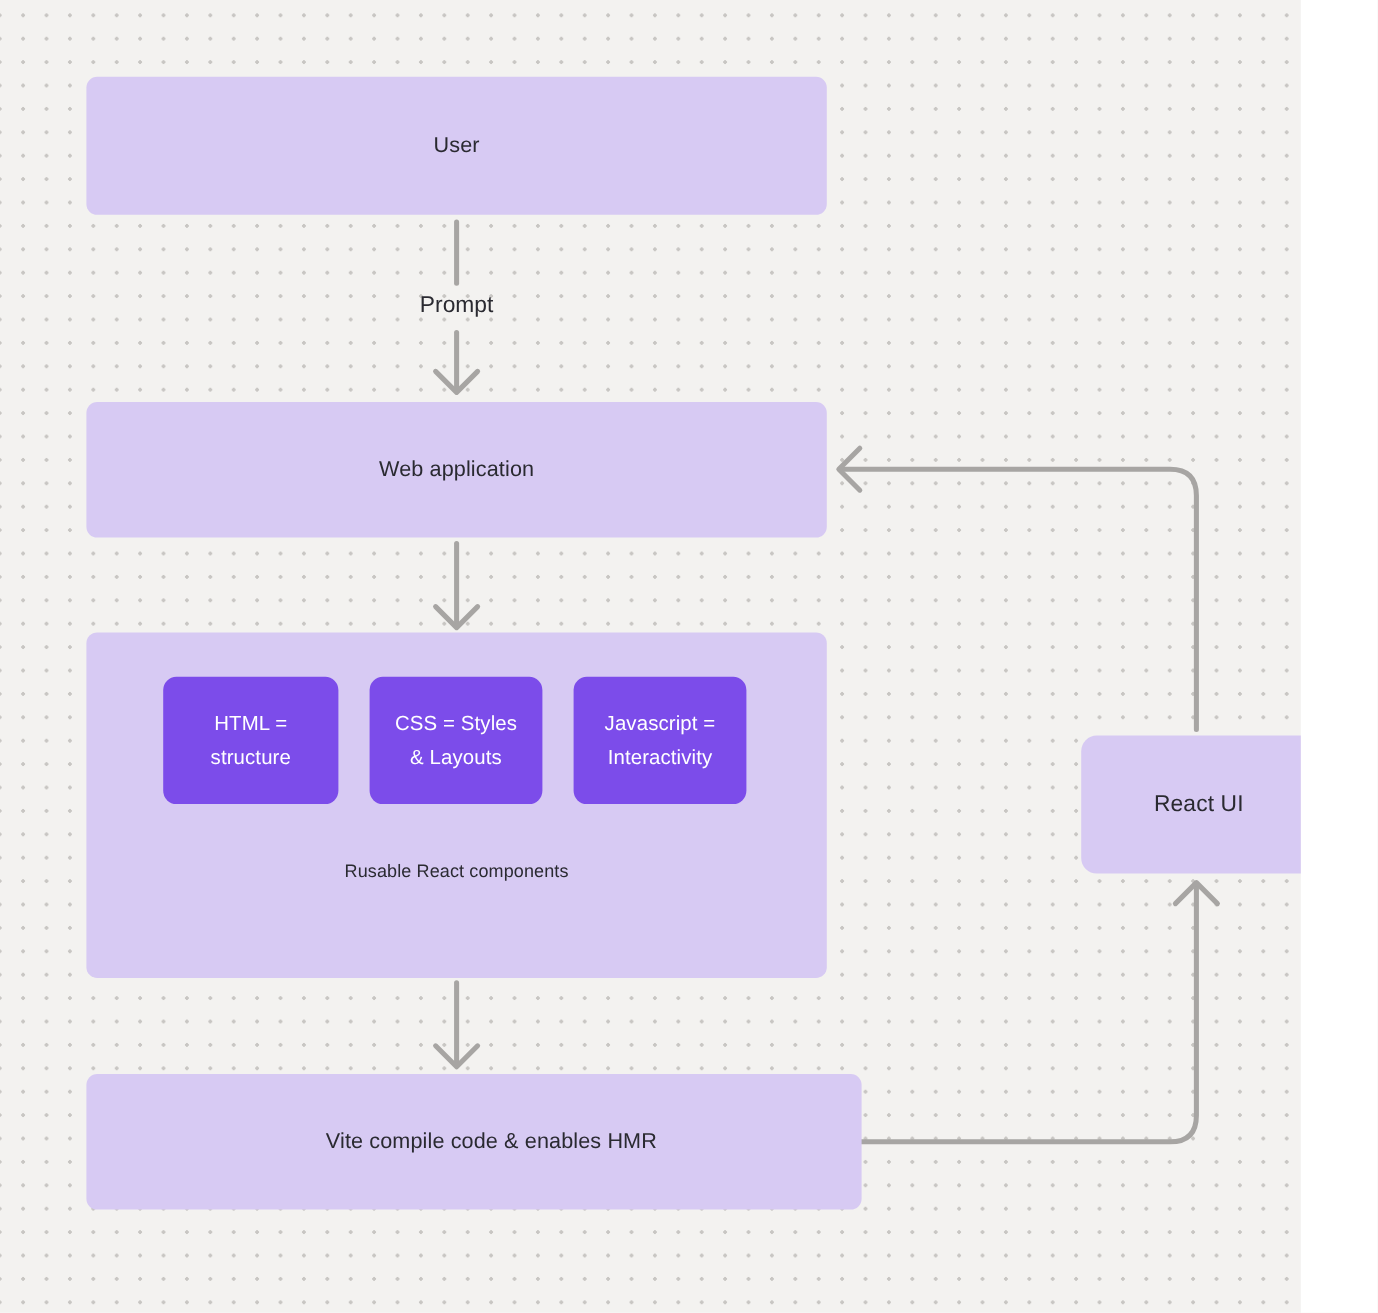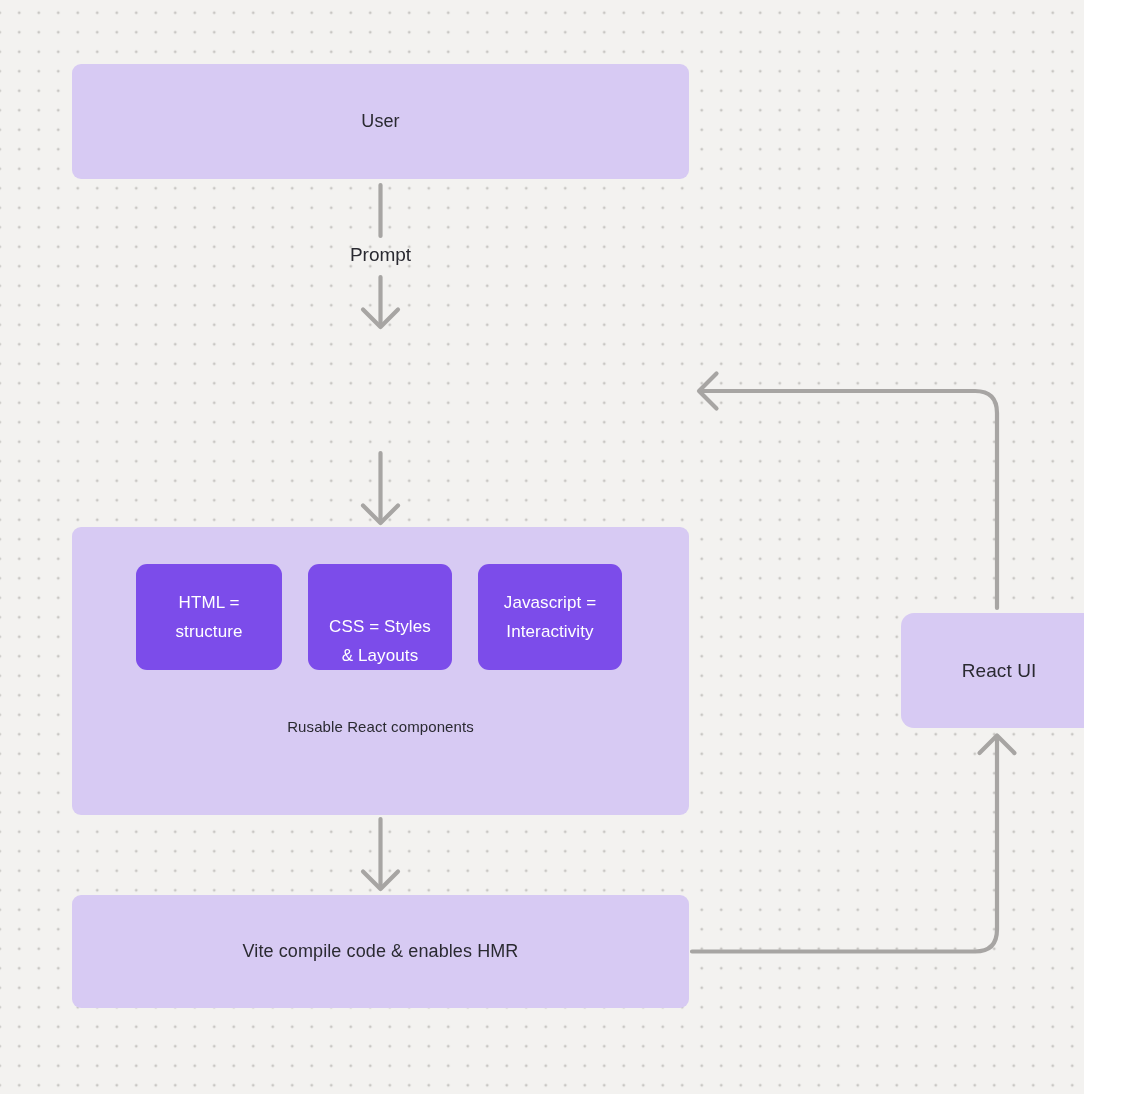--- a/index.html
+++ b/index.html
@@ -37,39 +37,39 @@
     border-radius: 9px;
     display: flex;
     align-items: center;
     justify-content: center;
     font-size: 18px;
     letter-spacing: 0.1px;
   }
   .node-user    { left: 72px;  top: 64px;  width: 617px; height: 115px; }
   .node-webapp  { left: 72px;  top: 335px; width: 617px; height: 113px; }
   .node-group   { left: 72px;  top: 527px; width: 617px; height: 288px; display: block; }
-  .node-vite    { left: 72px;  top: 895px; width: 617px; height: 113px; }
+  .node-vite    { left: 72px;  top: 895px; width: 617px; height: 113px; padding-left: 29px; }
   .node-render  { left: 901px; top: 613px; width: 196px; height: 115px; border-radius: 13px; font-size: 19px; }
   .chip {
     position: absolute;
     top: 37px;
     height: 106px;
     background: #7c4cea;
     border-radius: 11px;
     color: #ffffff;
     display: flex;
     flex-direction: column;
     align-items: center;
     justify-content: center;
     font-size: 17px;
     line-height: 29px;
     text-align: center;
   }
   .chip-html       { left: 64px;  width: 146px; }
-  .chip-css        { left: 236px; width: 144px; justify-content: flex-end; }
+  .chip-css        { left: 236px; width: 144px; }
   .chip-javascript { left: 406px; width: 144px; }
   .group-caption {
     position: absolute;
     left: 0;
     top: 191px;
     width: 100%;
     text-align: center;
     font-size: 15px;
     color: #2a2a31;
   }
@@ -107,20 +107,23 @@
     <path d="M997 608 V 413 Q997 391 975 391 H 701"></path>
     <path d="M716.5 373.5 L699 391 L716.5 408.5"></path>
   </svg>
 
   <div class="node node-user">
     <span>User</span>
   </div>
 
   <div class="edge-label">Prompt</div>
 
+  <div class="node node-webapp">
+    <span>Web application</span>
+  </div>
 
   <div class="node node-group">
     <div class="chip chip-html">
       <div>HTML =</div>
       <div>structure</div>
     </div>
     <div class="chip chip-css">
       <div>CSS = Styles</div>
       <div>&amp; Layouts</div>
     </div>

